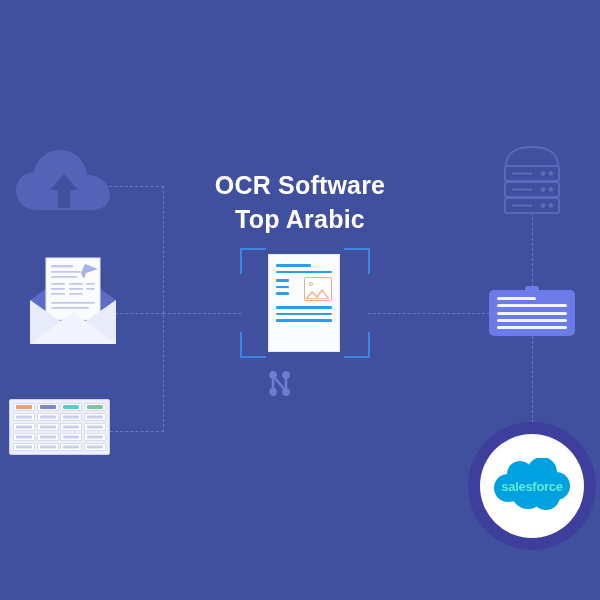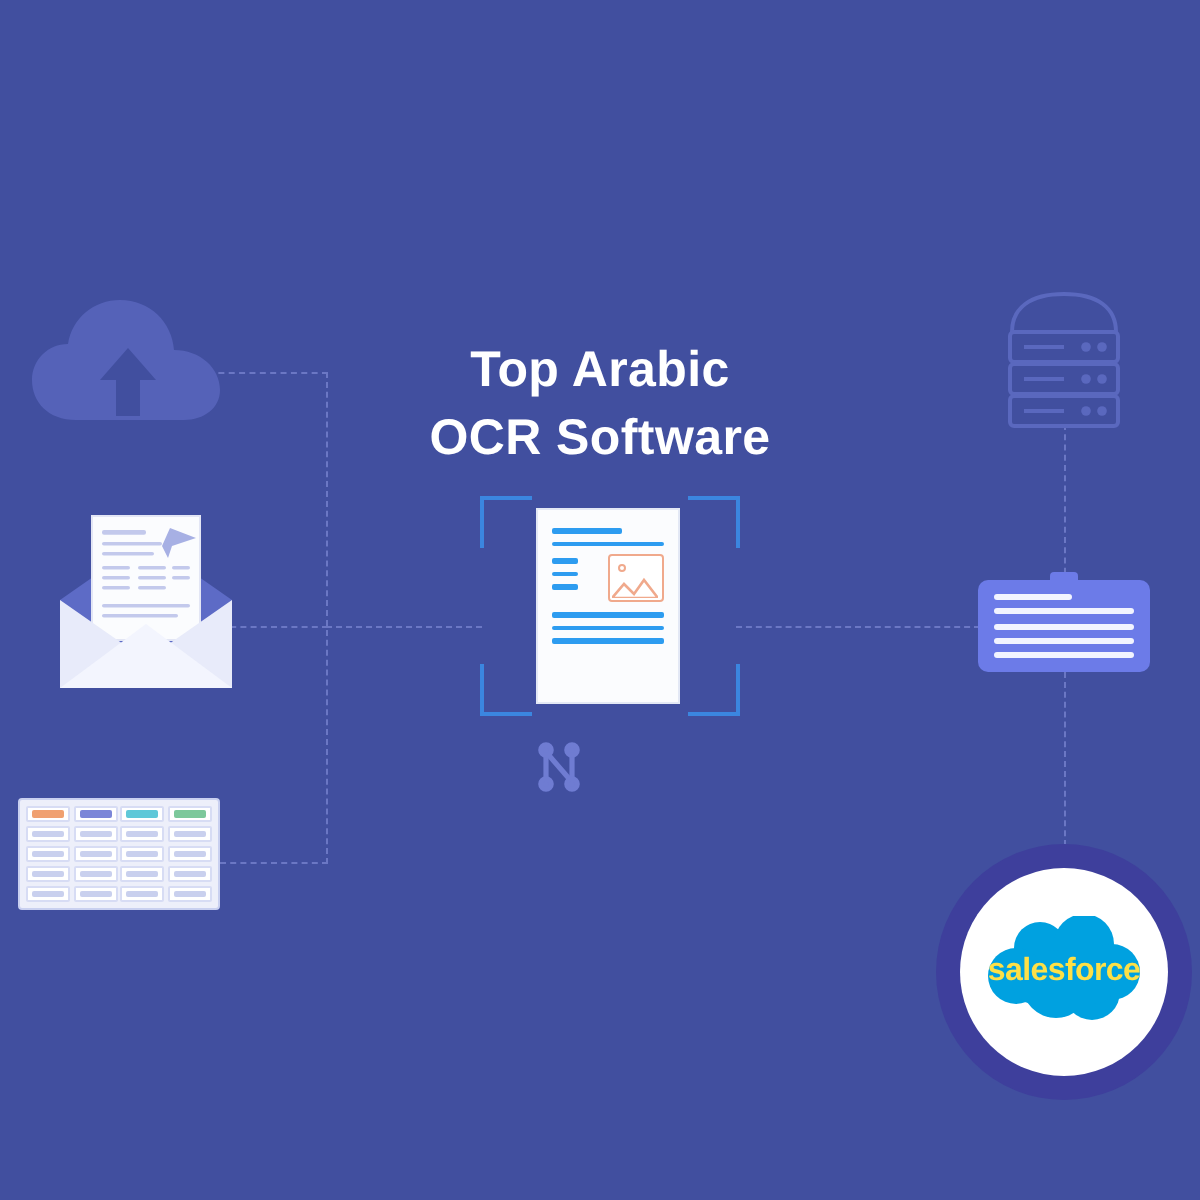--- a/index.html
+++ b/index.html
@@ -234,22 +234,22 @@
     left: 22px; top: 36px;
     width: 84px; height: 56px;
   }
   #sf-wordmark {
     position: absolute;
     left: 0; top: 0;
     width: 84px; height: 56px;
     display: flex;
     align-items: center;
     justify-content: center;
-    color: #fde047;
-    font-size: 16px;
+    color: #5eead4;
+    font-size: 13px;
     font-weight: bold;
     letter-spacing: -0.3px;
     user-select: none;
   }
 </style>
 </head>
 <body>
 
 <div id="stage">
 
@@ -368,22 +368,22 @@
       <div class="tbl-cell">
           <span class="fill"></span>
         </div>
       <div class="tbl-cell">
           <span class="fill"></span>
         </div>
     </div>
   </div>
 
   <div id="title-block">
+    <span class="tline">OCR Software</span>
     <span class="tline">Top Arabic</span>
-    <span class="tline">OCR Software</span>
   </div>
 
   <div id="scan-group">
 
     <div id="scan-doc">
       <div class="doc-line short"></div>
       <div class="doc-line full"></div>
       <div id="doc-midrow">
         <div id="doc-midcol">
           <div class="doc-line mini"></div>

